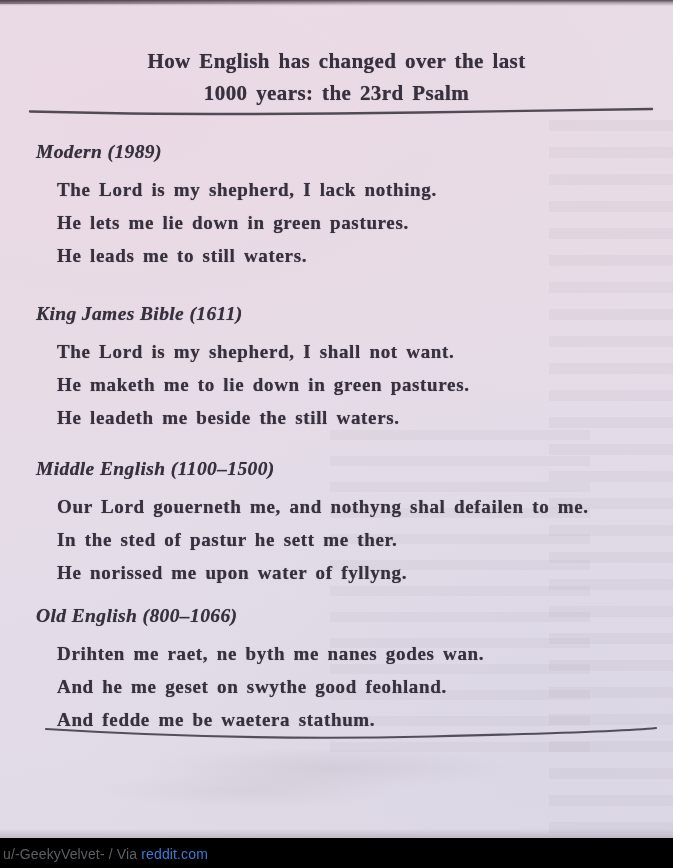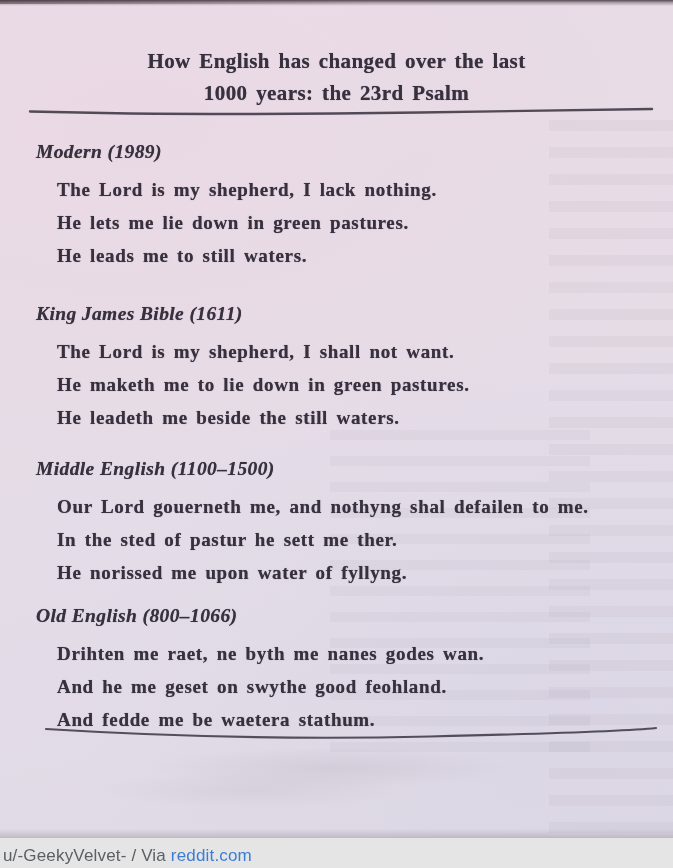--- a/index.html
+++ b/index.html
@@ -92,23 +92,23 @@
   .s0 { top: 140px; }
   .s1 { top: 302px; }
   .s2 { top: 457px; }
   .s3 { top: 604px; }
 
   
   .caption {
     position: absolute;
     left: 0; right: 0; bottom: 0;
     height: 30px;
-    background: #e5e5e5;
+    background: #000000;
     font-family: "Liberation Sans", sans-serif;
-    font-size: 17px;
+    font-size: 14px;
     color: #5c5f63;
     padding: 8px 0 0 3px;
     letter-spacing: 0.01em;
   }
   .caption a {
     color: #3b7cd5;
     text-decoration: none;
     cursor: pointer;
   }
 </style>

